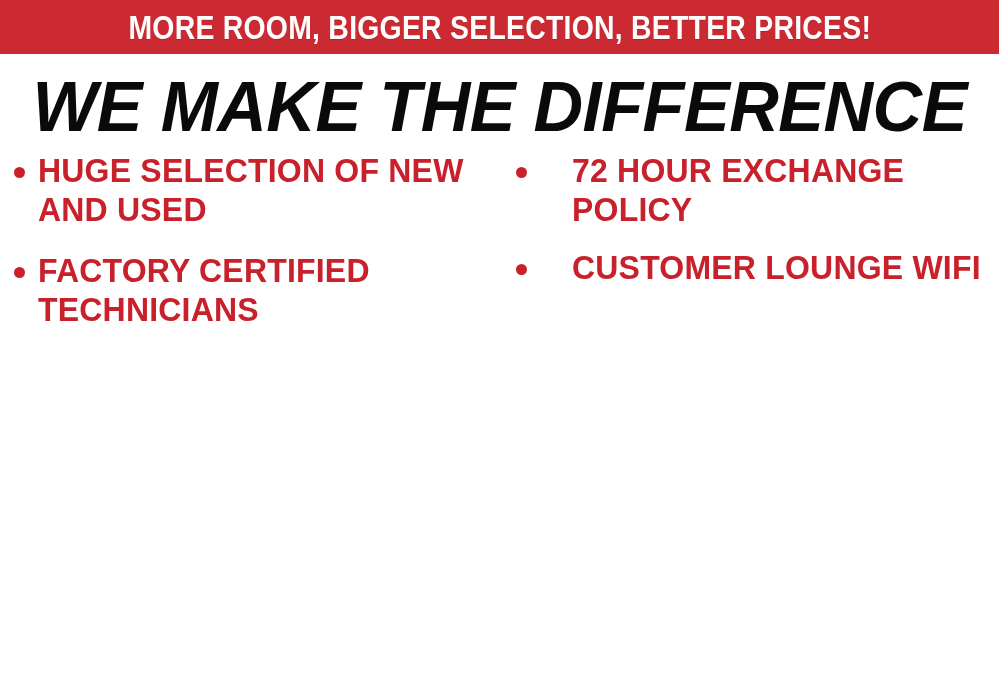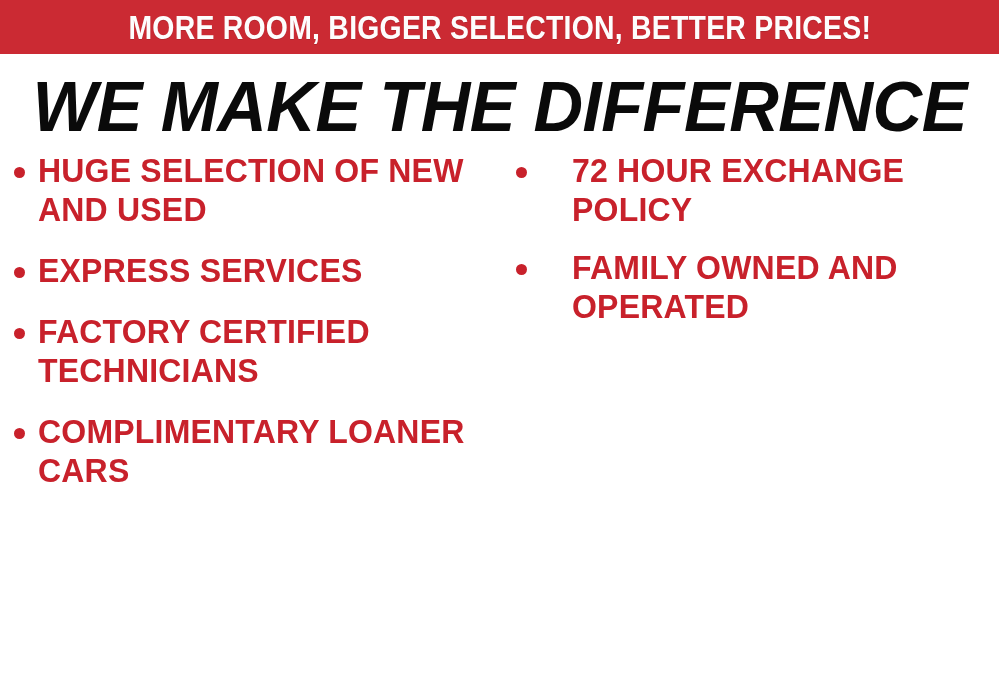--- a/index.html
+++ b/index.html
@@ -129,51 +129,43 @@
 
   <div class="columns">
 
     <div class="col col-left">
 
       <div class="bullet-item">
         <span class="dot"></span>
         <span class="bullet-text">HUGE SELECTION OF NEW AND USED</span>
       </div>
 
-      <div class="bullet-item">
-        <span class="dot"></span>
-        <span class="bullet-text">EXPRESS SERVICES</span>
-      </div>
 
       <div class="bullet-item">
         <span class="dot"></span>
         <span class="bullet-text">FACTORY CERTIFIED TECHNICIANS</span>
       </div>
 
-      <div class="bullet-item">
-        <span class="dot"></span>
-        <span class="bullet-text">COMPLIMENTARY LOANER CARS</span>
-      </div>
 
 
     </div>
 
     <div class="col col-right">
 
       <div class="bullet-item">
         <span class="dot"></span>
         <span class="bullet-text">72 HOUR EXCHANGE POLICY</span>
       </div>
 
 
+      <div class="bullet-item">
+        <span class="dot"></span>
+        <span class="bullet-text">CUSTOMER LOUNGE WIFI</span>
+      </div>
 
 
-      <div class="bullet-item">
-        <span class="dot"></span>
-        <span class="bullet-text">FAMILY OWNED AND OPERATED</span>
-      </div>
 
 
     </div>
 
   </div>
 
 </div>
 
 </body></html>

